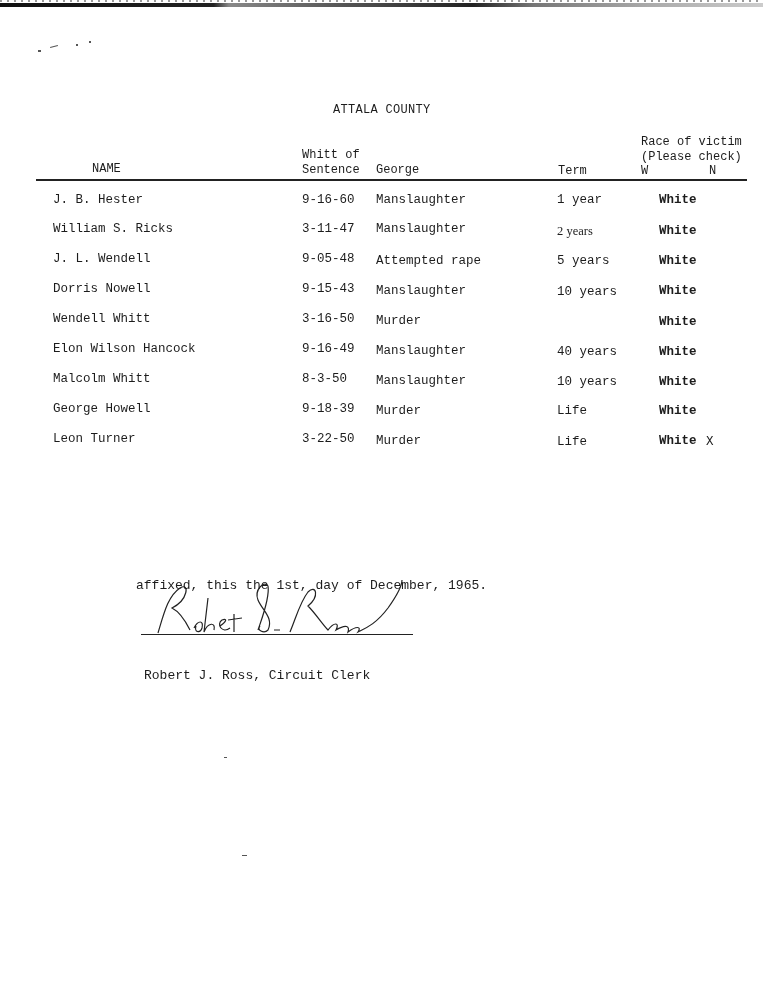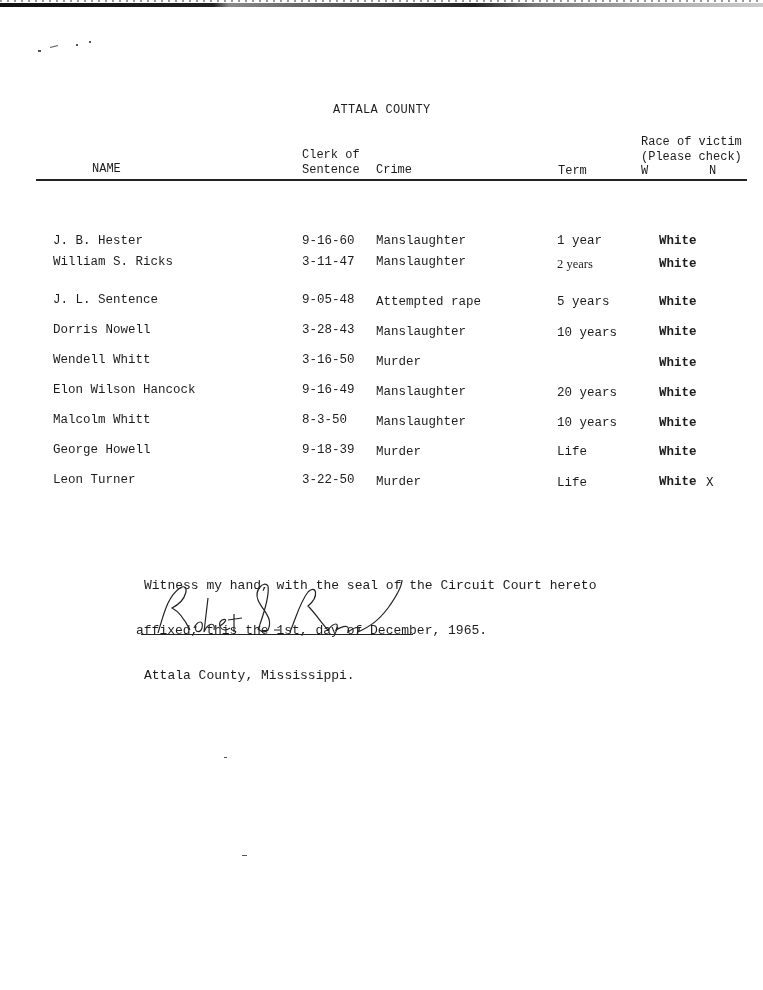--- a/index.html
+++ b/index.html
@@ -9,21 +9,21 @@
     color: #1c1c1c;
   }
   .topline { position: absolute; left: 0; top: 3px; width: 763px; height: 4px;
     background: linear-gradient(90deg, #111 0%, #222 28%, #888 30%, #555 45%, #222 62%, #777 70%, #aaa 85%, #ccc 100%); }
   .topdots { position: absolute; left: 0; top: 0; width: 763px; height: 2px;
     background: repeating-linear-gradient(90deg, #999 0 2px, transparent 2px 7px); }
   .speck { position: absolute; background: #555; }
   .title { position: absolute; left: 333px; top: 103px; font-size: 12px; letter-spacing: 0.3px; }
   .hdr { position: absolute; font-size: 12px; line-height: 15px; }
   .hdr-rule { position: absolute; left: 36px; top: 179px; width: 711px; height: 2px; background: #222; }
-  .row { position: absolute; left: 0; width: 763px; height: 20px; font-size: 12.5px; margin-top: 41px; }
+  .row { position: absolute; left: 0; width: 763px; height: 20px; font-size: 12.5px; }
   .cell { position: absolute; top: 0; white-space: nowrap; }
   .c-name { left: 53px; }
   .c-date { left: 302px; }
   .c-crime { left: 376px; text-align: center; }
   .c-term { left: 557px; }
   .c-race { left: 659px; font-weight: bold; }
   .c-mark { left: 706px; }
   .witness { position: absolute; left: 144px; top: 548px; font-size: 13px; line-height: 15px; white-space: pre; }
   .sigline { position: absolute; left: 141px; top: 634px; width: 272px; height: 1px; background: #222; }
   .signature { position: absolute; left: 150px; top: 578px; width: 260px; height: 60px; }
@@ -36,78 +36,78 @@
 <div class="topline"></div>
 <div class="speck" style="left:38px;top:50px;width:3px;height:2px;"></div>
 <div class="speck" style="left:50px;top:46px;width:8px;height:1px;transform:rotate(-15deg);"></div>
 <div class="speck" style="left:76px;top:44px;width:2px;height:2px;"></div>
 <div class="speck" style="left:89px;top:41px;width:2px;height:2px;"></div>
 
 <div class="title">ATTALA COUNTY</div>
 
 <div class="hdr" style="left:92px;top:162px;">NAME</div>
 <div class="hdr" style="left:302px;top:148px;">
-  <div>Clerk of</div>
+  <div>Whitt of</div>
   <div>Sentence</div>
 </div>
-<div class="hdr" style="left:376px;top:163px;">Crime</div>
+<div class="hdr" style="left:376px;top:163px;">George</div>
 <div class="hdr" style="left:558px;top:164px;">Term</div>
 <div class="hdr" style="left:641px;top:135px;">
   <div>Race of victim</div>
   <div>(Please check)</div>
 </div>
 <div class="hdr" style="left:641px;top:164px;">W</div>
 <div class="hdr" style="left:709px;top:164px;">N</div>
 <div class="hdr-rule"></div>
 
 <div class="row" style="top:193px;">
   <span class="cell c-name">J. B. Hester</span>
   <span class="cell c-date">9-16-60</span>
   <span class="cell c-crime">Manslaughter</span>
   <span class="cell c-term">1 year</span>
   <span class="cell c-race">White</span>
   <span class="cell c-mark"></span>
 </div>
-<div class="row" style="top:214px;">
+<div class="row" style="top:222px;">
   <span class="cell c-name">William S. Ricks</span>
   <span class="cell c-date">3-11-47</span>
   <span class="cell c-crime">Manslaughter</span>
   <span class="cell c-term" style="top:2px;font-family:Liberation Serif, serif;">2 years</span>
   <span class="cell c-race" style="top:2px;">White</span>
   <span class="cell c-mark"></span>
 </div>
 <div class="row" style="top:252px;">
-  <span class="cell c-name">J. L. Sentence</span>
+  <span class="cell c-name">J. L. Wendell</span>
   <span class="cell c-date">9-05-48</span>
   <span class="cell c-crime" style="top:2px;">Attempted rape</span>
   <span class="cell c-term" style="top:2px;">5 years</span>
   <span class="cell c-race" style="top:2px;">White</span>
   <span class="cell c-mark"></span>
 </div>
 <div class="row" style="top:282px;">
   <span class="cell c-name">Dorris Nowell</span>
-  <span class="cell c-date">3-28-43</span>
+  <span class="cell c-date">9-15-43</span>
   <span class="cell c-crime" style="top:2px;">Manslaughter</span>
   <span class="cell c-term" style="top:3px;">10 years</span>
   <span class="cell c-race" style="top:2px;">White</span>
   <span class="cell c-mark"></span>
 </div>
 <div class="row" style="top:312px;padding-left:21px;">
   <span class="cell c-name">Wendell Whitt</span>
   <span class="cell c-date">3-16-50</span>
   <span class="cell c-crime" style="top:2px;">Murder</span>
   <span class="cell c-term"></span>
   <span class="cell c-race" style="top:3px;">White</span>
   <span class="cell c-mark"></span>
 </div>
 <div class="row" style="top:342px;">
   <span class="cell c-name">Elon Wilson Hancock</span>
   <span class="cell c-date">9-16-49</span>
   <span class="cell c-crime" style="top:2px;">Manslaughter</span>
-  <span class="cell c-term" style="top:3px;">20 years</span>
+  <span class="cell c-term" style="top:3px;">40 years</span>
   <span class="cell c-race" style="top:3px;">White</span>
   <span class="cell c-mark"></span>
 </div>
 <div class="row" style="top:372px;">
   <span class="cell c-name">Malcolm Whitt</span>
   <span class="cell c-date">8-3-50</span>
   <span class="cell c-crime" style="top:2px;">Manslaughter</span>
   <span class="cell c-term" style="top:3px;">10 years</span>
   <span class="cell c-race" style="top:3px;">White</span>
   <span class="cell c-mark"></span>
@@ -123,29 +123,28 @@
 <div class="row" style="top:432px;">
   <span class="cell c-name">Leon Turner</span>
   <span class="cell c-date">3-22-50</span>
   <span class="cell c-crime" style="top:2px;">Murder</span>
   <span class="cell c-term" style="top:3px;">Life</span>
   <span class="cell c-race" style="top:2px;">White</span>
   <span class="cell c-mark" style="top:3px;">X</span>
 </div>
 
 <div class="witness">
-  <div>Witness my hand, with the seal of the Circuit Court hereto</div>
   <div style="margin-left:-8px;">affixed, this the 1st, day of December, 1965.</div>
 </div>
 
 <svg class="signature" viewBox="0 0 260 60" fill="none" stroke="#222" stroke-width="1.2">
   <path d="M8 55 C 14 35, 18 18, 30 10 C 40 4, 38 22, 22 30 C 30 34, 36 44, 40 52 M44 50 C 48 42, 54 42, 52 50 C 50 56, 44 54, 46 48 M58 20 L 54 54 C 58 44, 66 44, 64 52 M70 48 C 76 44, 78 40, 72 42 C 66 46, 72 56, 80 50 M84 36 L 84 54 M78 42 L 92 40"></path>
   <path d="M108 52 C 112 40, 120 20, 118 8 C 114 2, 104 12, 108 22 C 112 32, 124 40, 118 52 C 114 56, 106 52, 110 48 M124 52 L 130 52"></path>
   <path d="M140 54 C 146 40, 150 24, 158 14 C 166 6, 170 18, 158 28 C 166 36, 172 46, 178 52 C 184 44, 190 44, 186 52 C 196 46, 200 48, 198 54 C 206 48, 212 48, 208 54 C 216 50, 226 46, 238 30 C 248 16, 252 8, 252 2"></path>
 </svg>
 <div class="sigline"></div>
 
 <div class="clerk">
-  <div>Attala County, Mississippi.</div>
+  <div>Robert J. Ross, Circuit Clerk</div>
 </div>
 
 <div class="speck" style="left:224px;top:757px;width:3px;height:1px;"></div>
 <div class="speck" style="left:242px;top:855px;width:5px;height:1px;"></div>
 
 </body></html>

